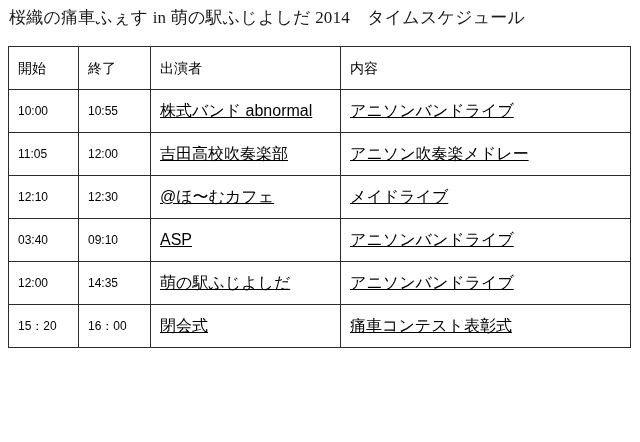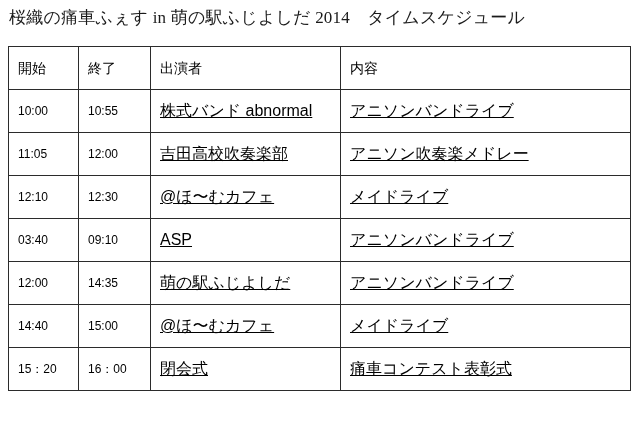--- a/index.html
+++ b/index.html
@@ -117,26 +117,20 @@
         <td class="perf-cell">ASP</td>
         <td class="desc-cell">アニソンバンドライブ</td>
       </tr>
       <tr>
         <td class="time-cell">12:00</td>
         <td class="time-cell">14:35</td>
         <td class="perf-cell">萌の駅ふじよしだ</td>
         <td class="desc-cell">アニソンバンドライブ</td>
       </tr>
       <tr>
-        <td class="time-cell">14:40</td>
-        <td class="time-cell">15:00</td>
-        <td class="perf-cell">@ほ〜むカフェ</td>
-        <td class="desc-cell">メイドライブ</td>
-      </tr>
-      <tr>
         <td class="time-cell">15：20</td>
         <td class="time-cell">16：00</td>
         <td class="perf-cell">閉会式</td>
         <td class="desc-cell">痛車コンテスト表彰式</td>
       </tr>
     </tbody>
   </table>
 
 </div>
 

